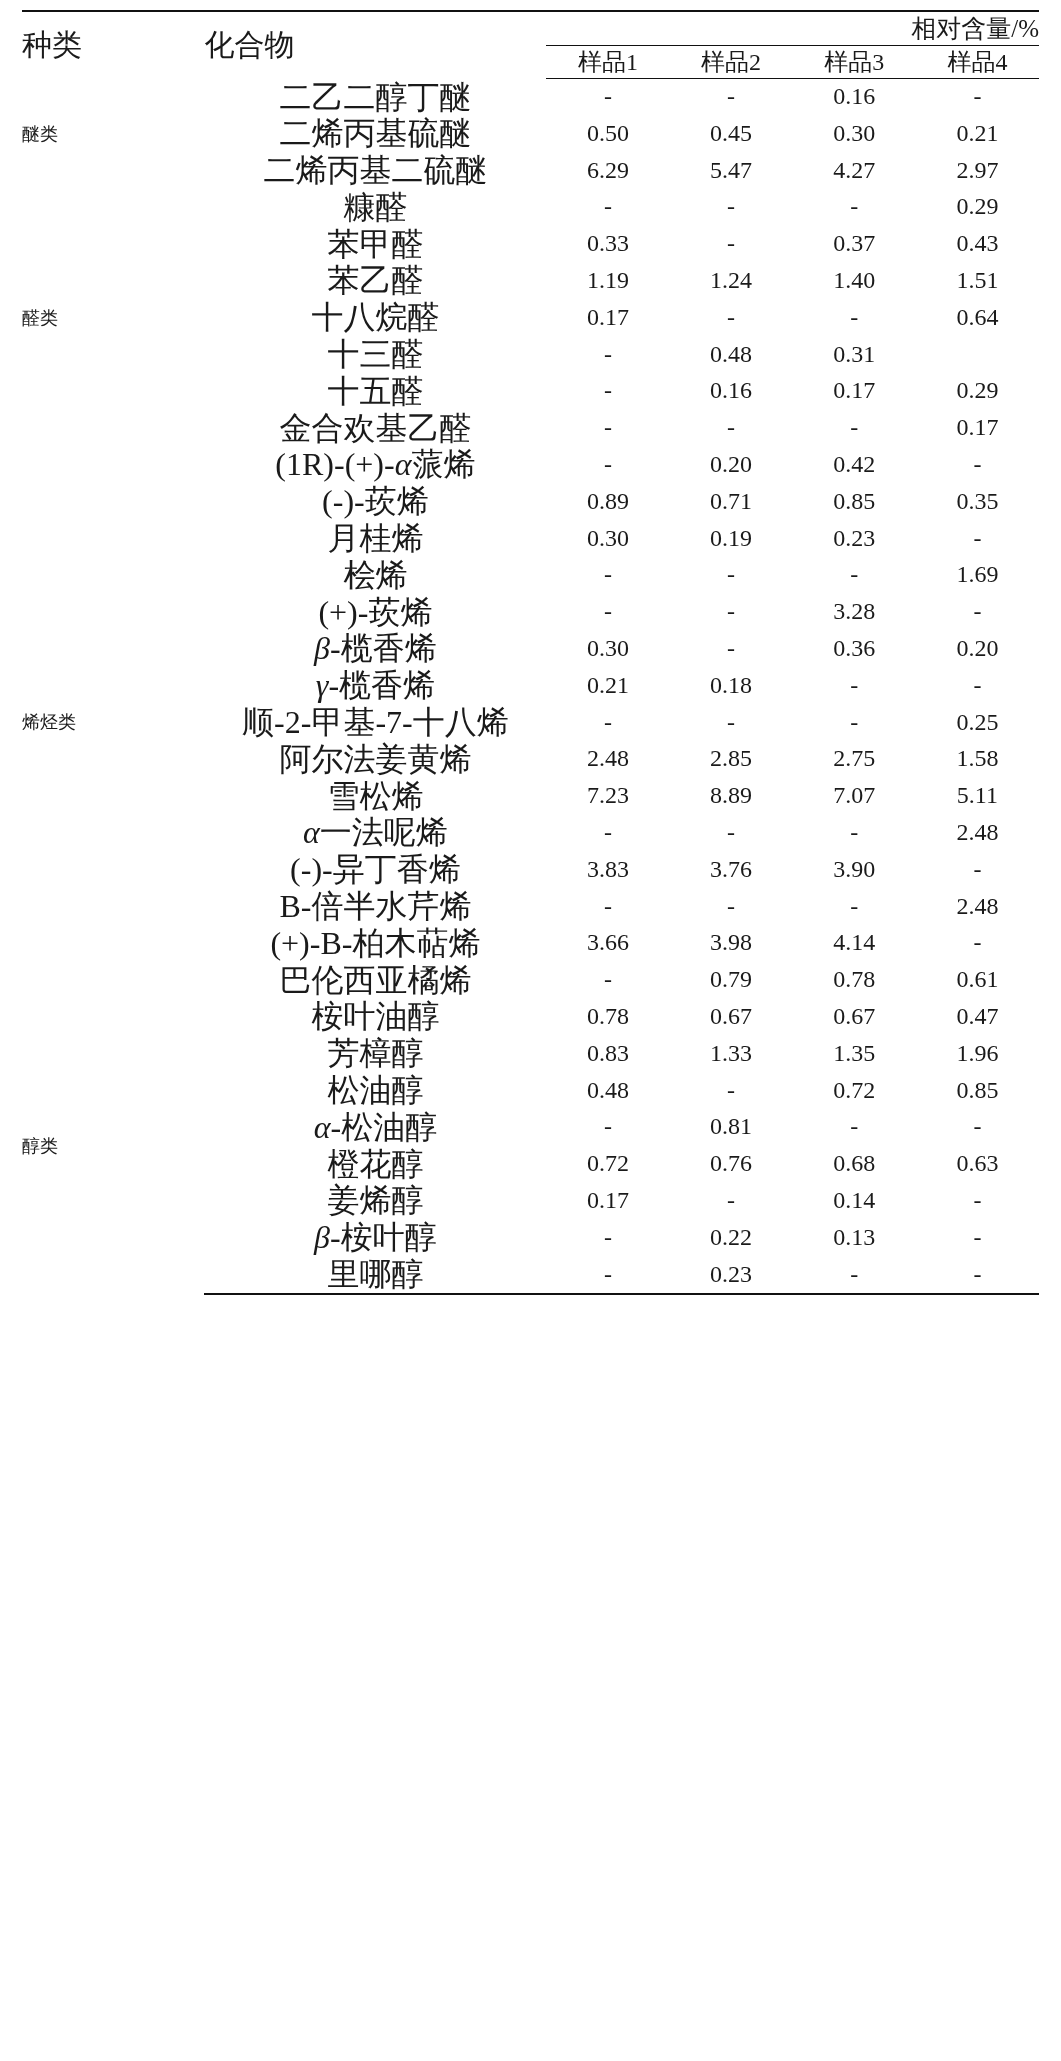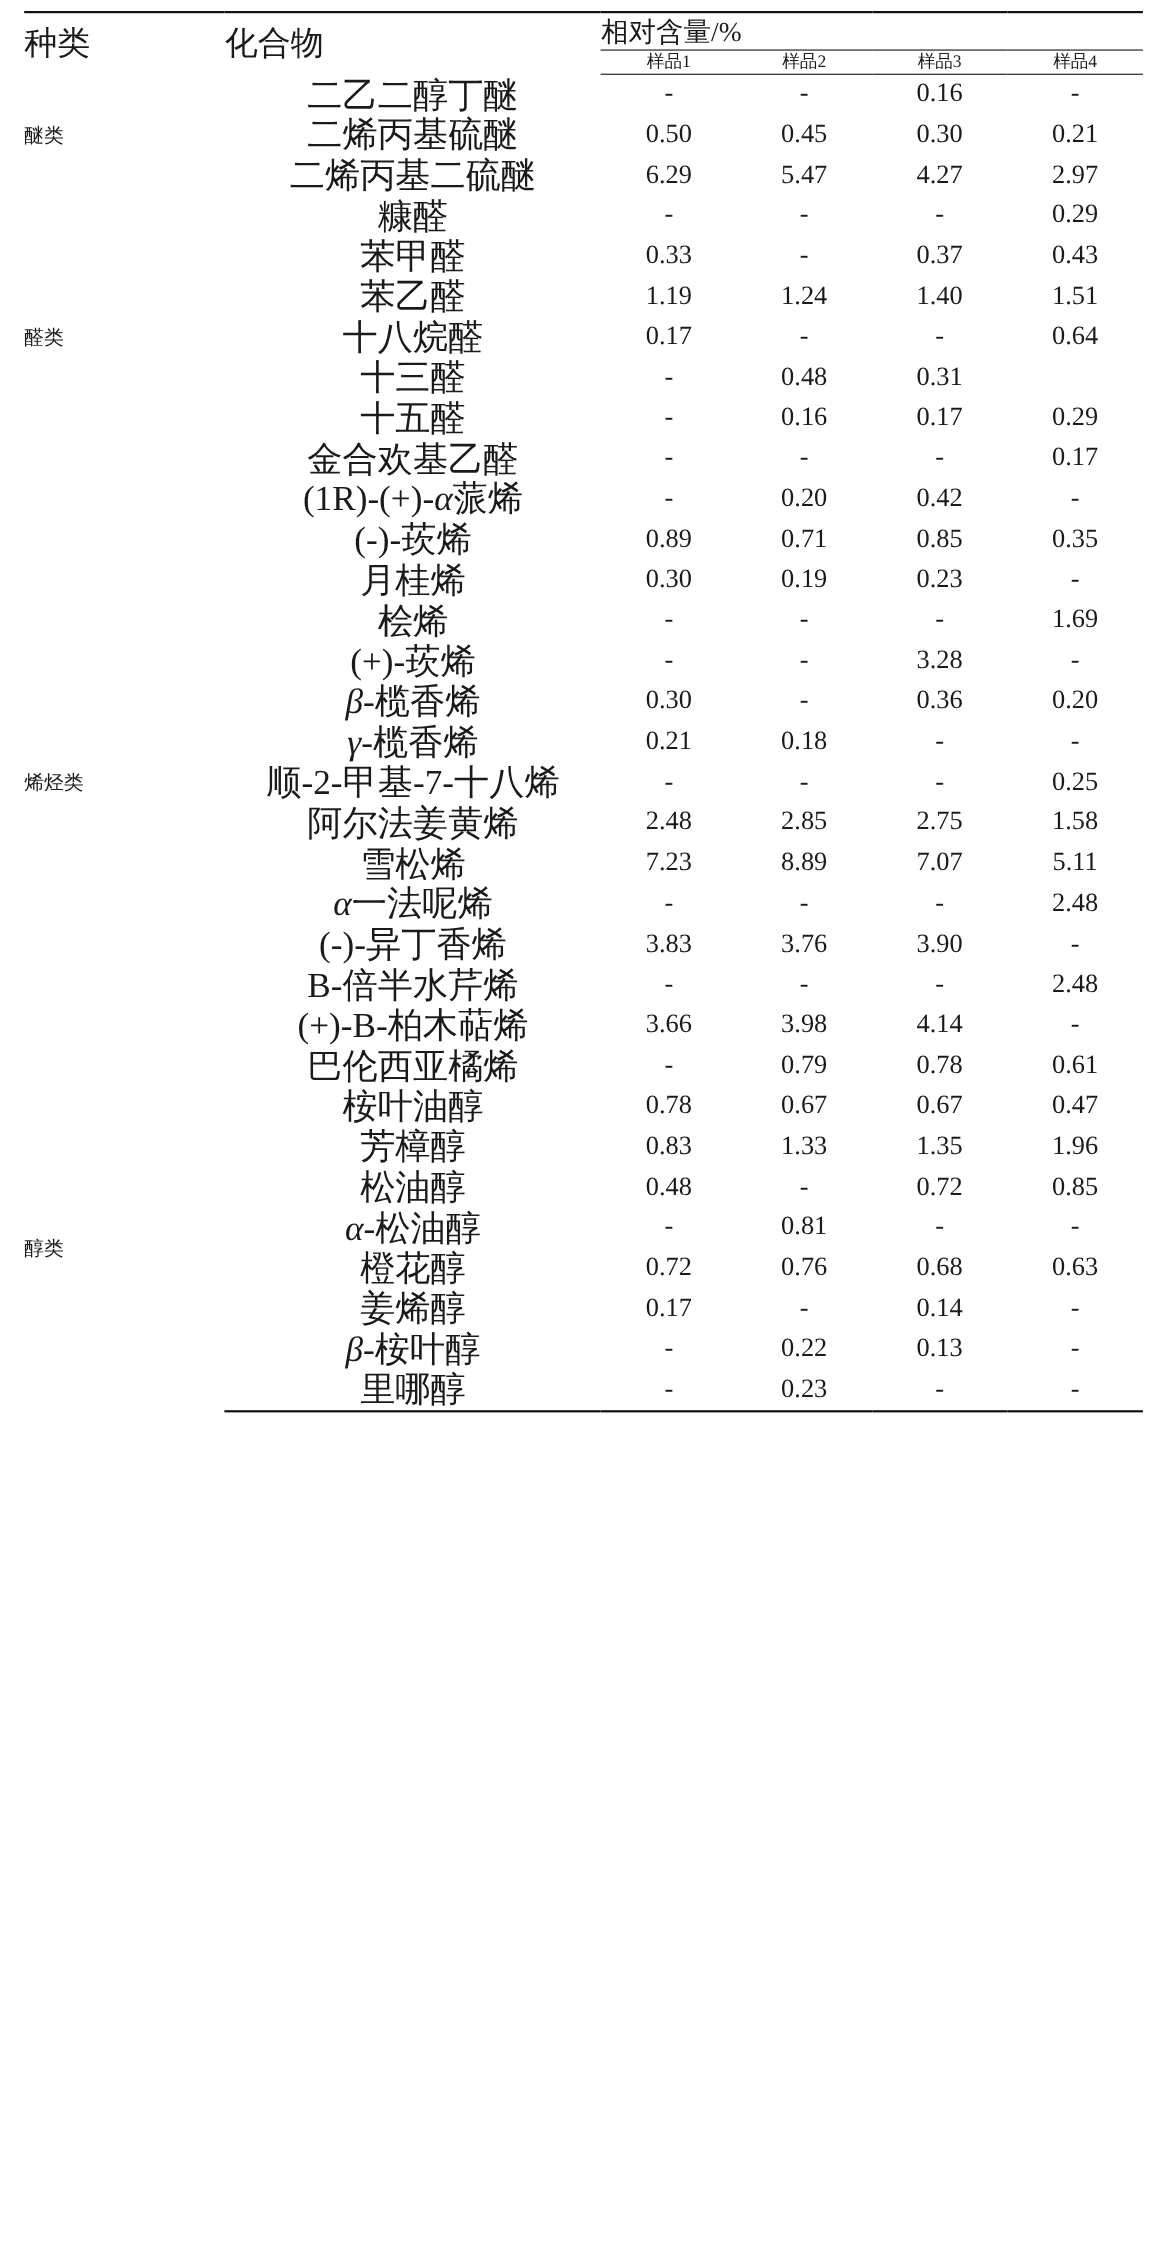--- a/index.html
+++ b/index.html
@@ -39,27 +39,27 @@
   col.c-s3    { width: 108px; }
   col.c-s4    { width: 108px; }
 
   .hdr-kind, .hdr-comp {
     font-size: 30px;
     text-align: left;
     vertical-align: middle;
   }
   .hdr-group {
     font-size: 25px;
-    text-align: left;
+    text-align: right;
     padding-bottom: 6px;
     border-bottom: 1.4px solid #111;
     font-family: Liberation Serif, serif;
   }
   .hdr-sub {
-    font-size: 16px;
+    font-size: 24px;
     text-align: center;
     padding: 6px 0 8px 0;
   }
 
   td.kind {
     font-size: 18px;
     text-align: left;
     padding-left: 14px;
     vertical-align: middle;
   }

